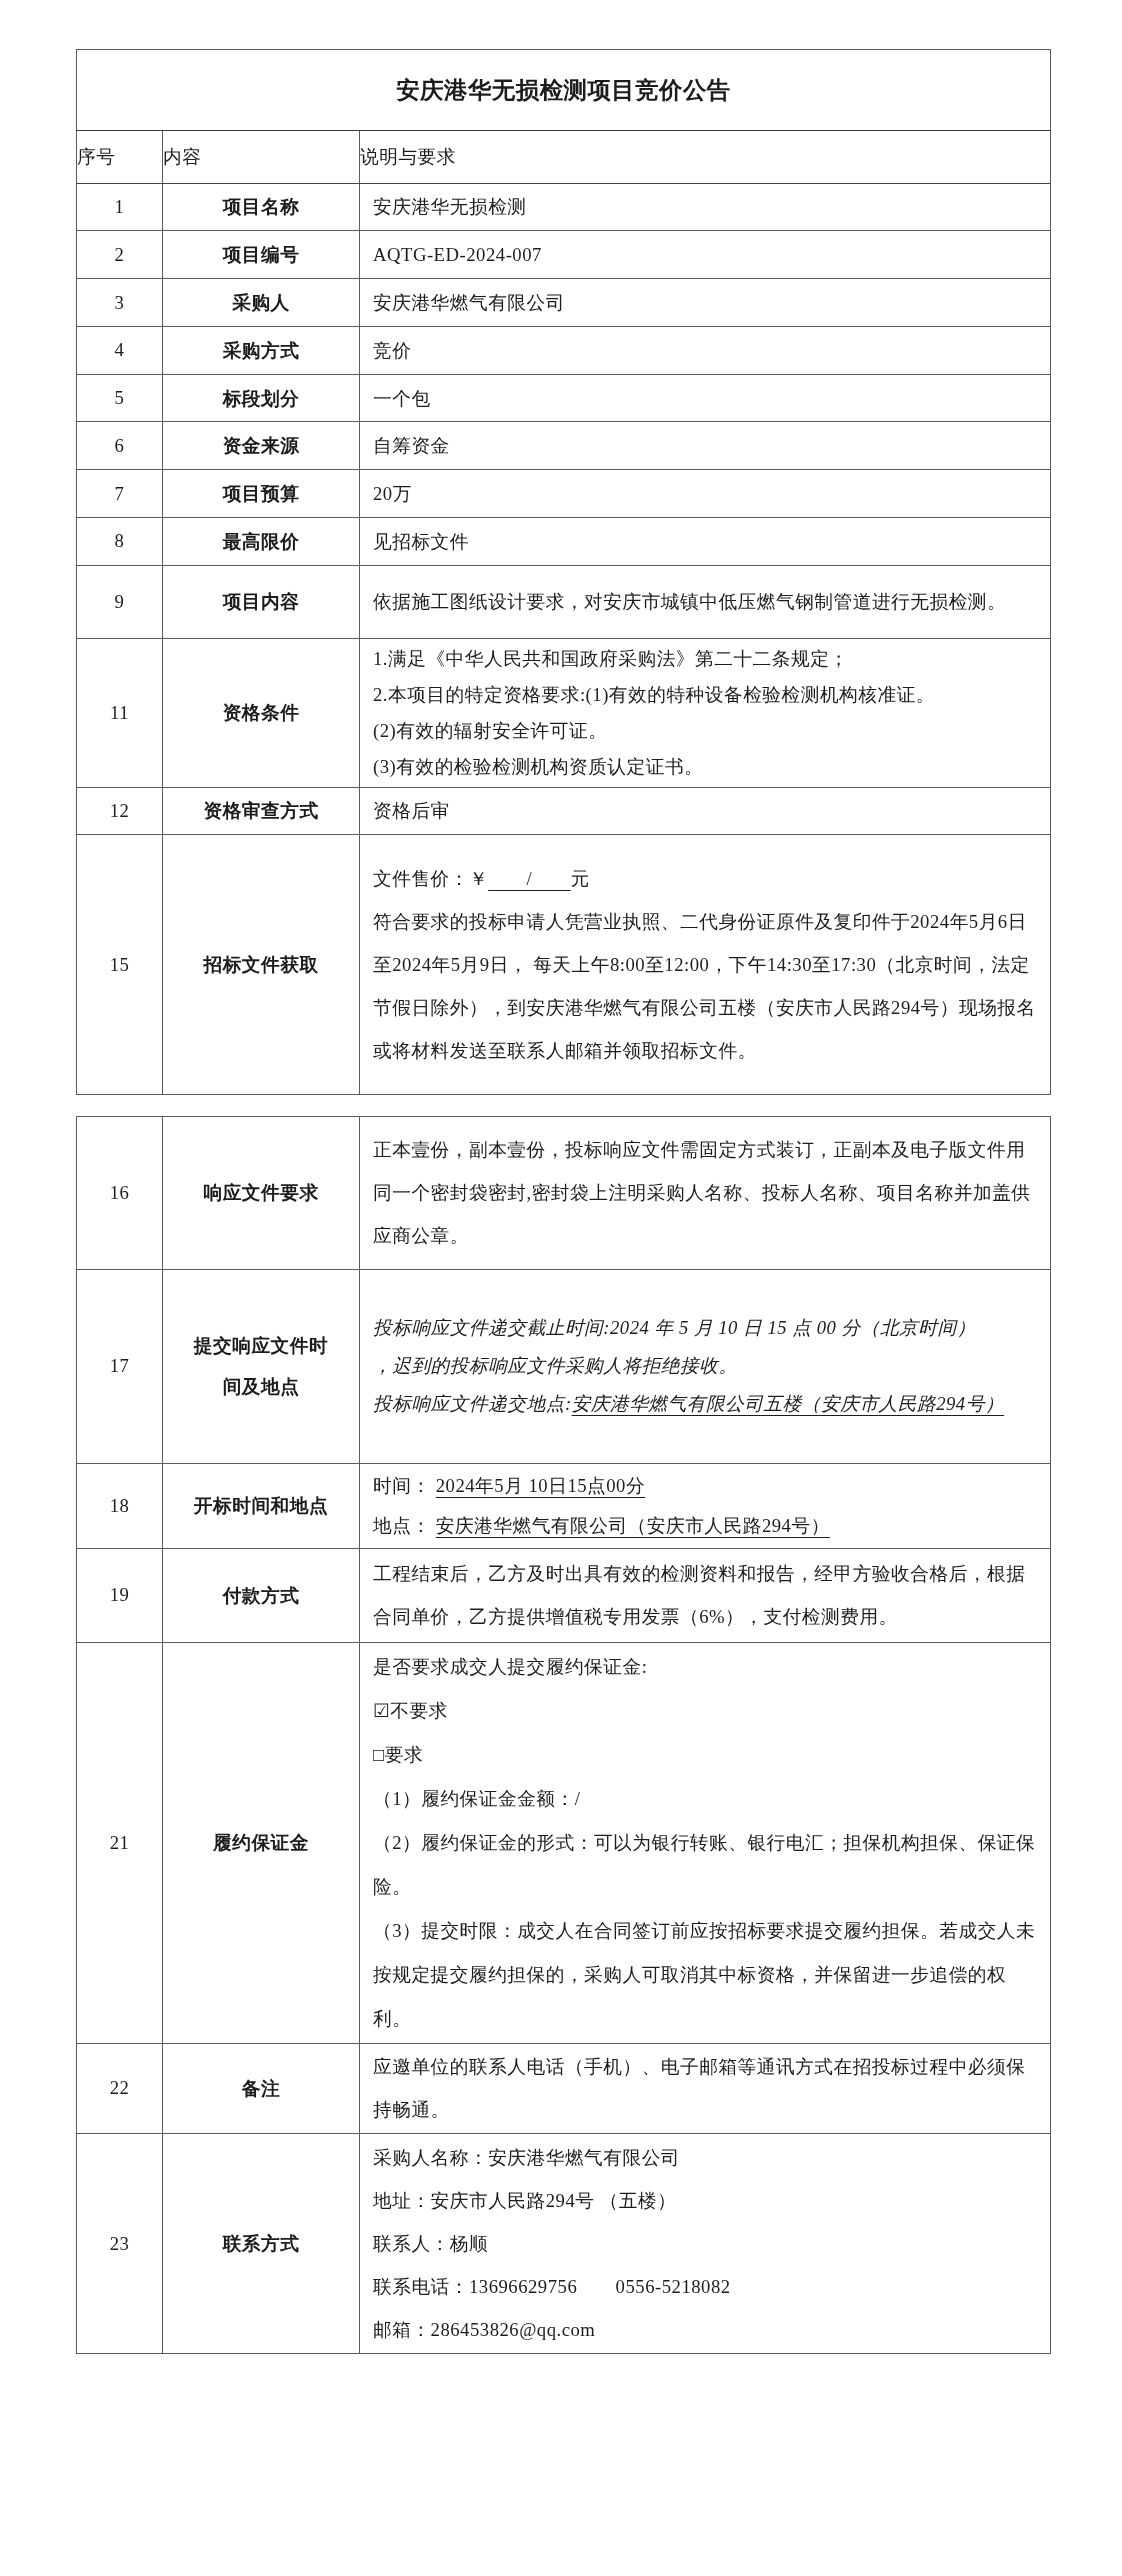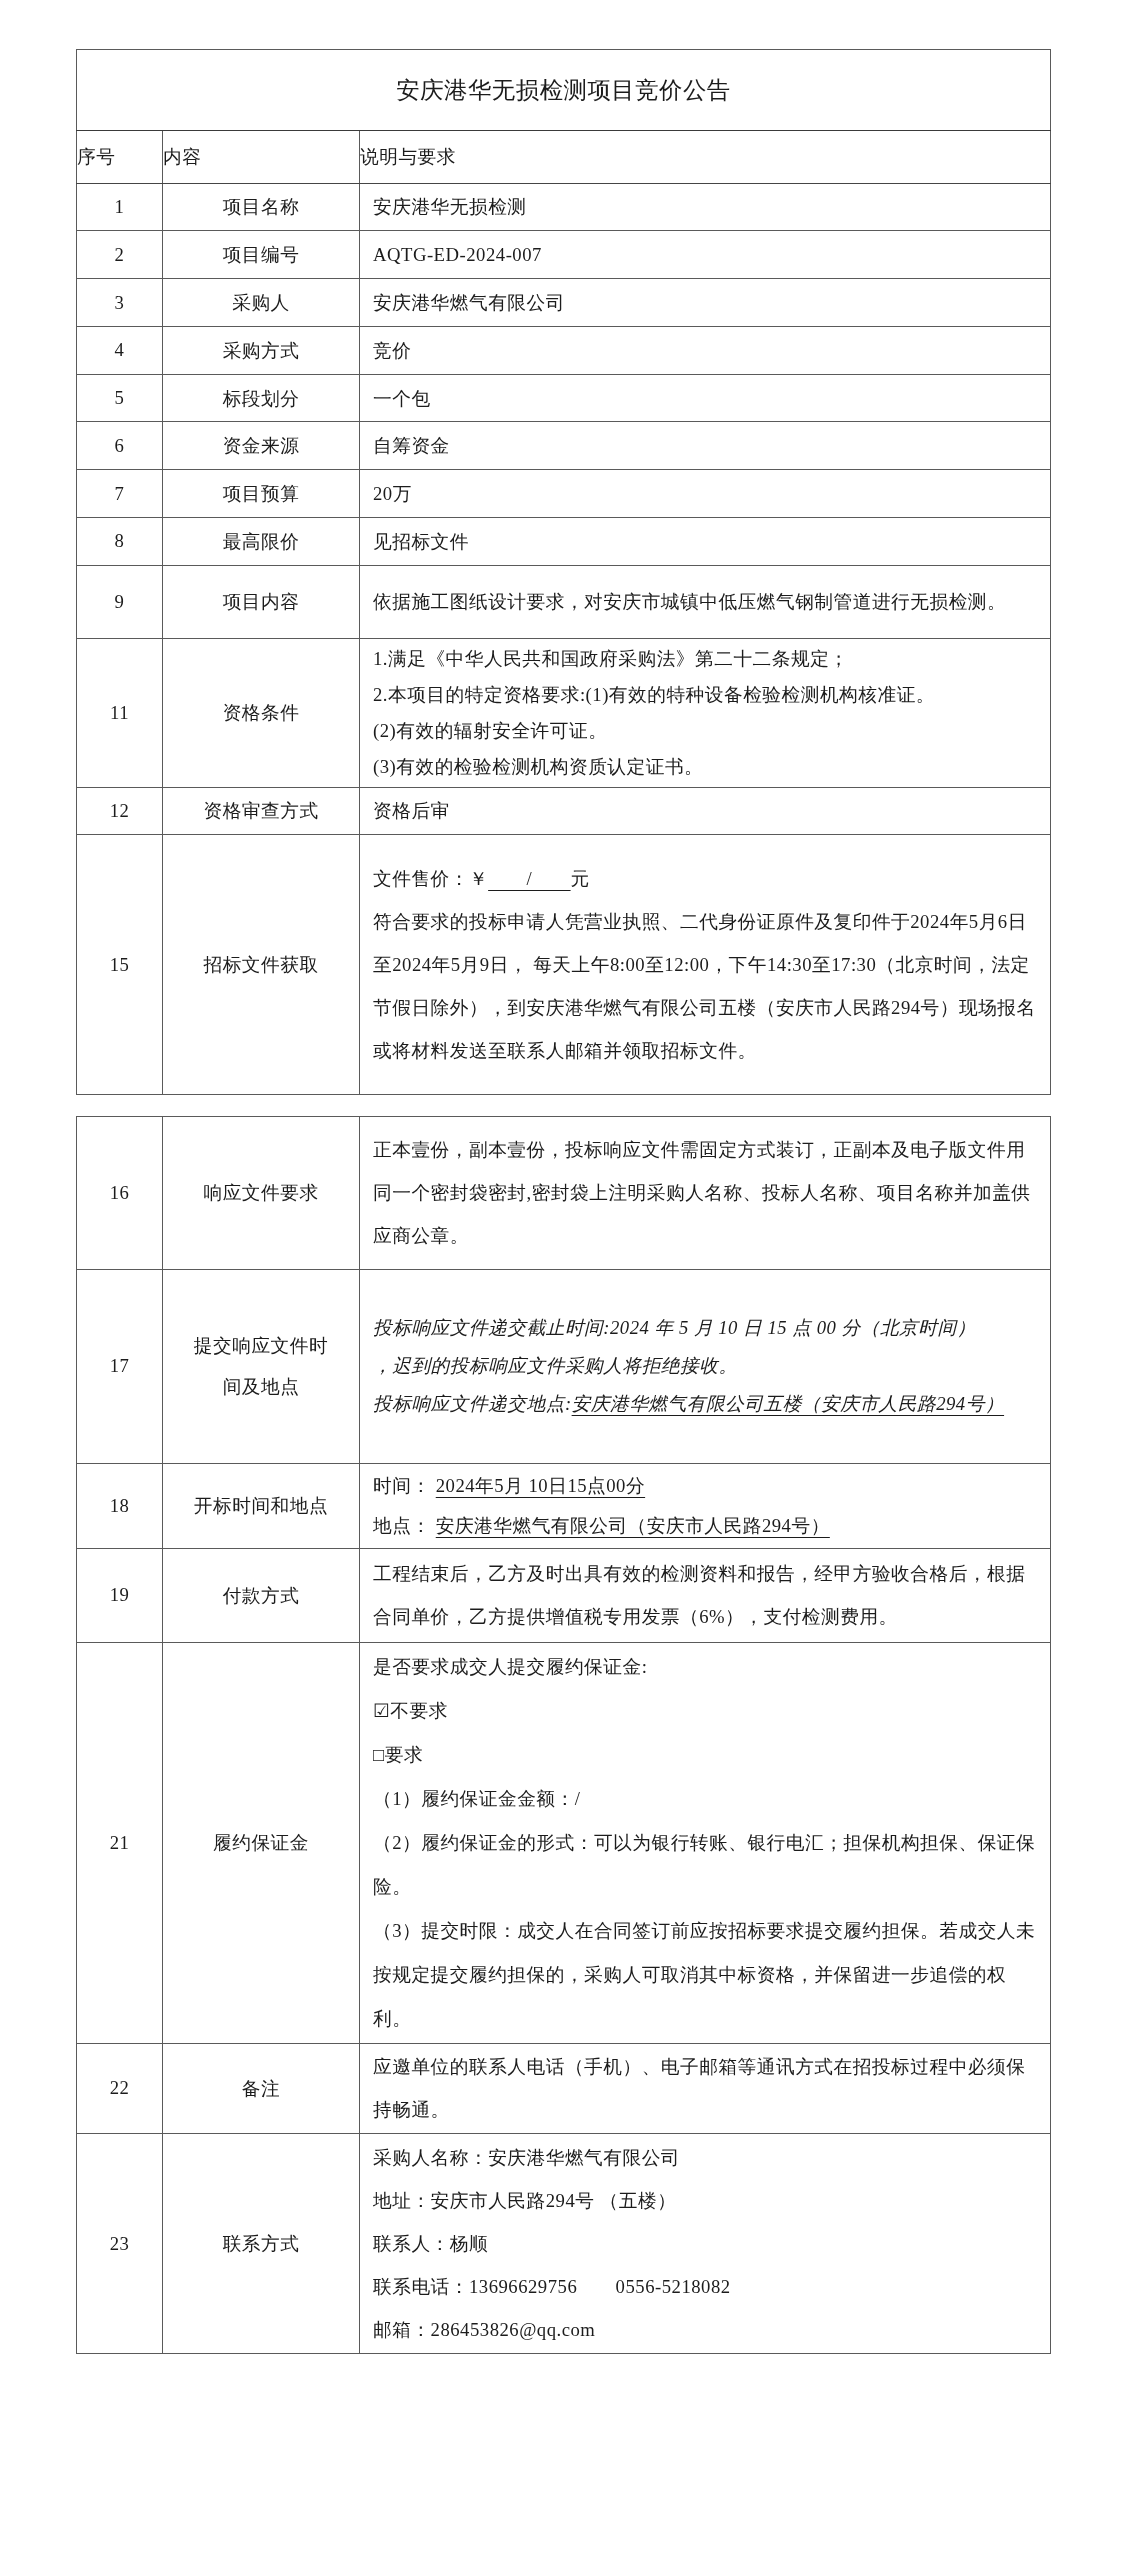--- a/index.html
+++ b/index.html
@@ -26,32 +26,32 @@
   td{
     border:0.9px solid #5a5a5a;
     vertical-align:middle;
     font-size:18.7px;
     letter-spacing:0.5px;
     padding:1.9px 0;
   }
   tr.title-row td{
     height:76px;
     text-align:center;
-    font-weight:normal;
+    font-weight:bold;
     font-size:23.4px;
     border-bottom:1.9px solid #3a3a3a;
   }
   tr.head-row td{
     height:48px;
     text-align:left;
     border-bottom:1.9px solid #454545;
   }
   td.c-no{text-align:center;}
   td.c-label{text-align:center;}
-  td.c-label div{line-height:41px;}
+  td.c-label div{line-height:41px;font-weight:bold;}
   td.c-content{padding-left:13px;padding-right:7.5px;text-align:left;}
   .para{line-height:43px;}
   
   tr.r1,tr.r2,tr.r3,tr.r4,tr.r5,tr.r6,tr.r7,tr.r8,tr.r12,tr.r20{height:45px;}
   tr.r9{height:73px;}   tr.r9 .para{line-height:36px;}
   tr.r10{height:46px;}
   tr.r11{height:148px;} tr.r11 .para{line-height:36px;}
   tr.r13{height:64px;}
   tr.r14{height:61px;}
   tr.r15{height:260px;}

